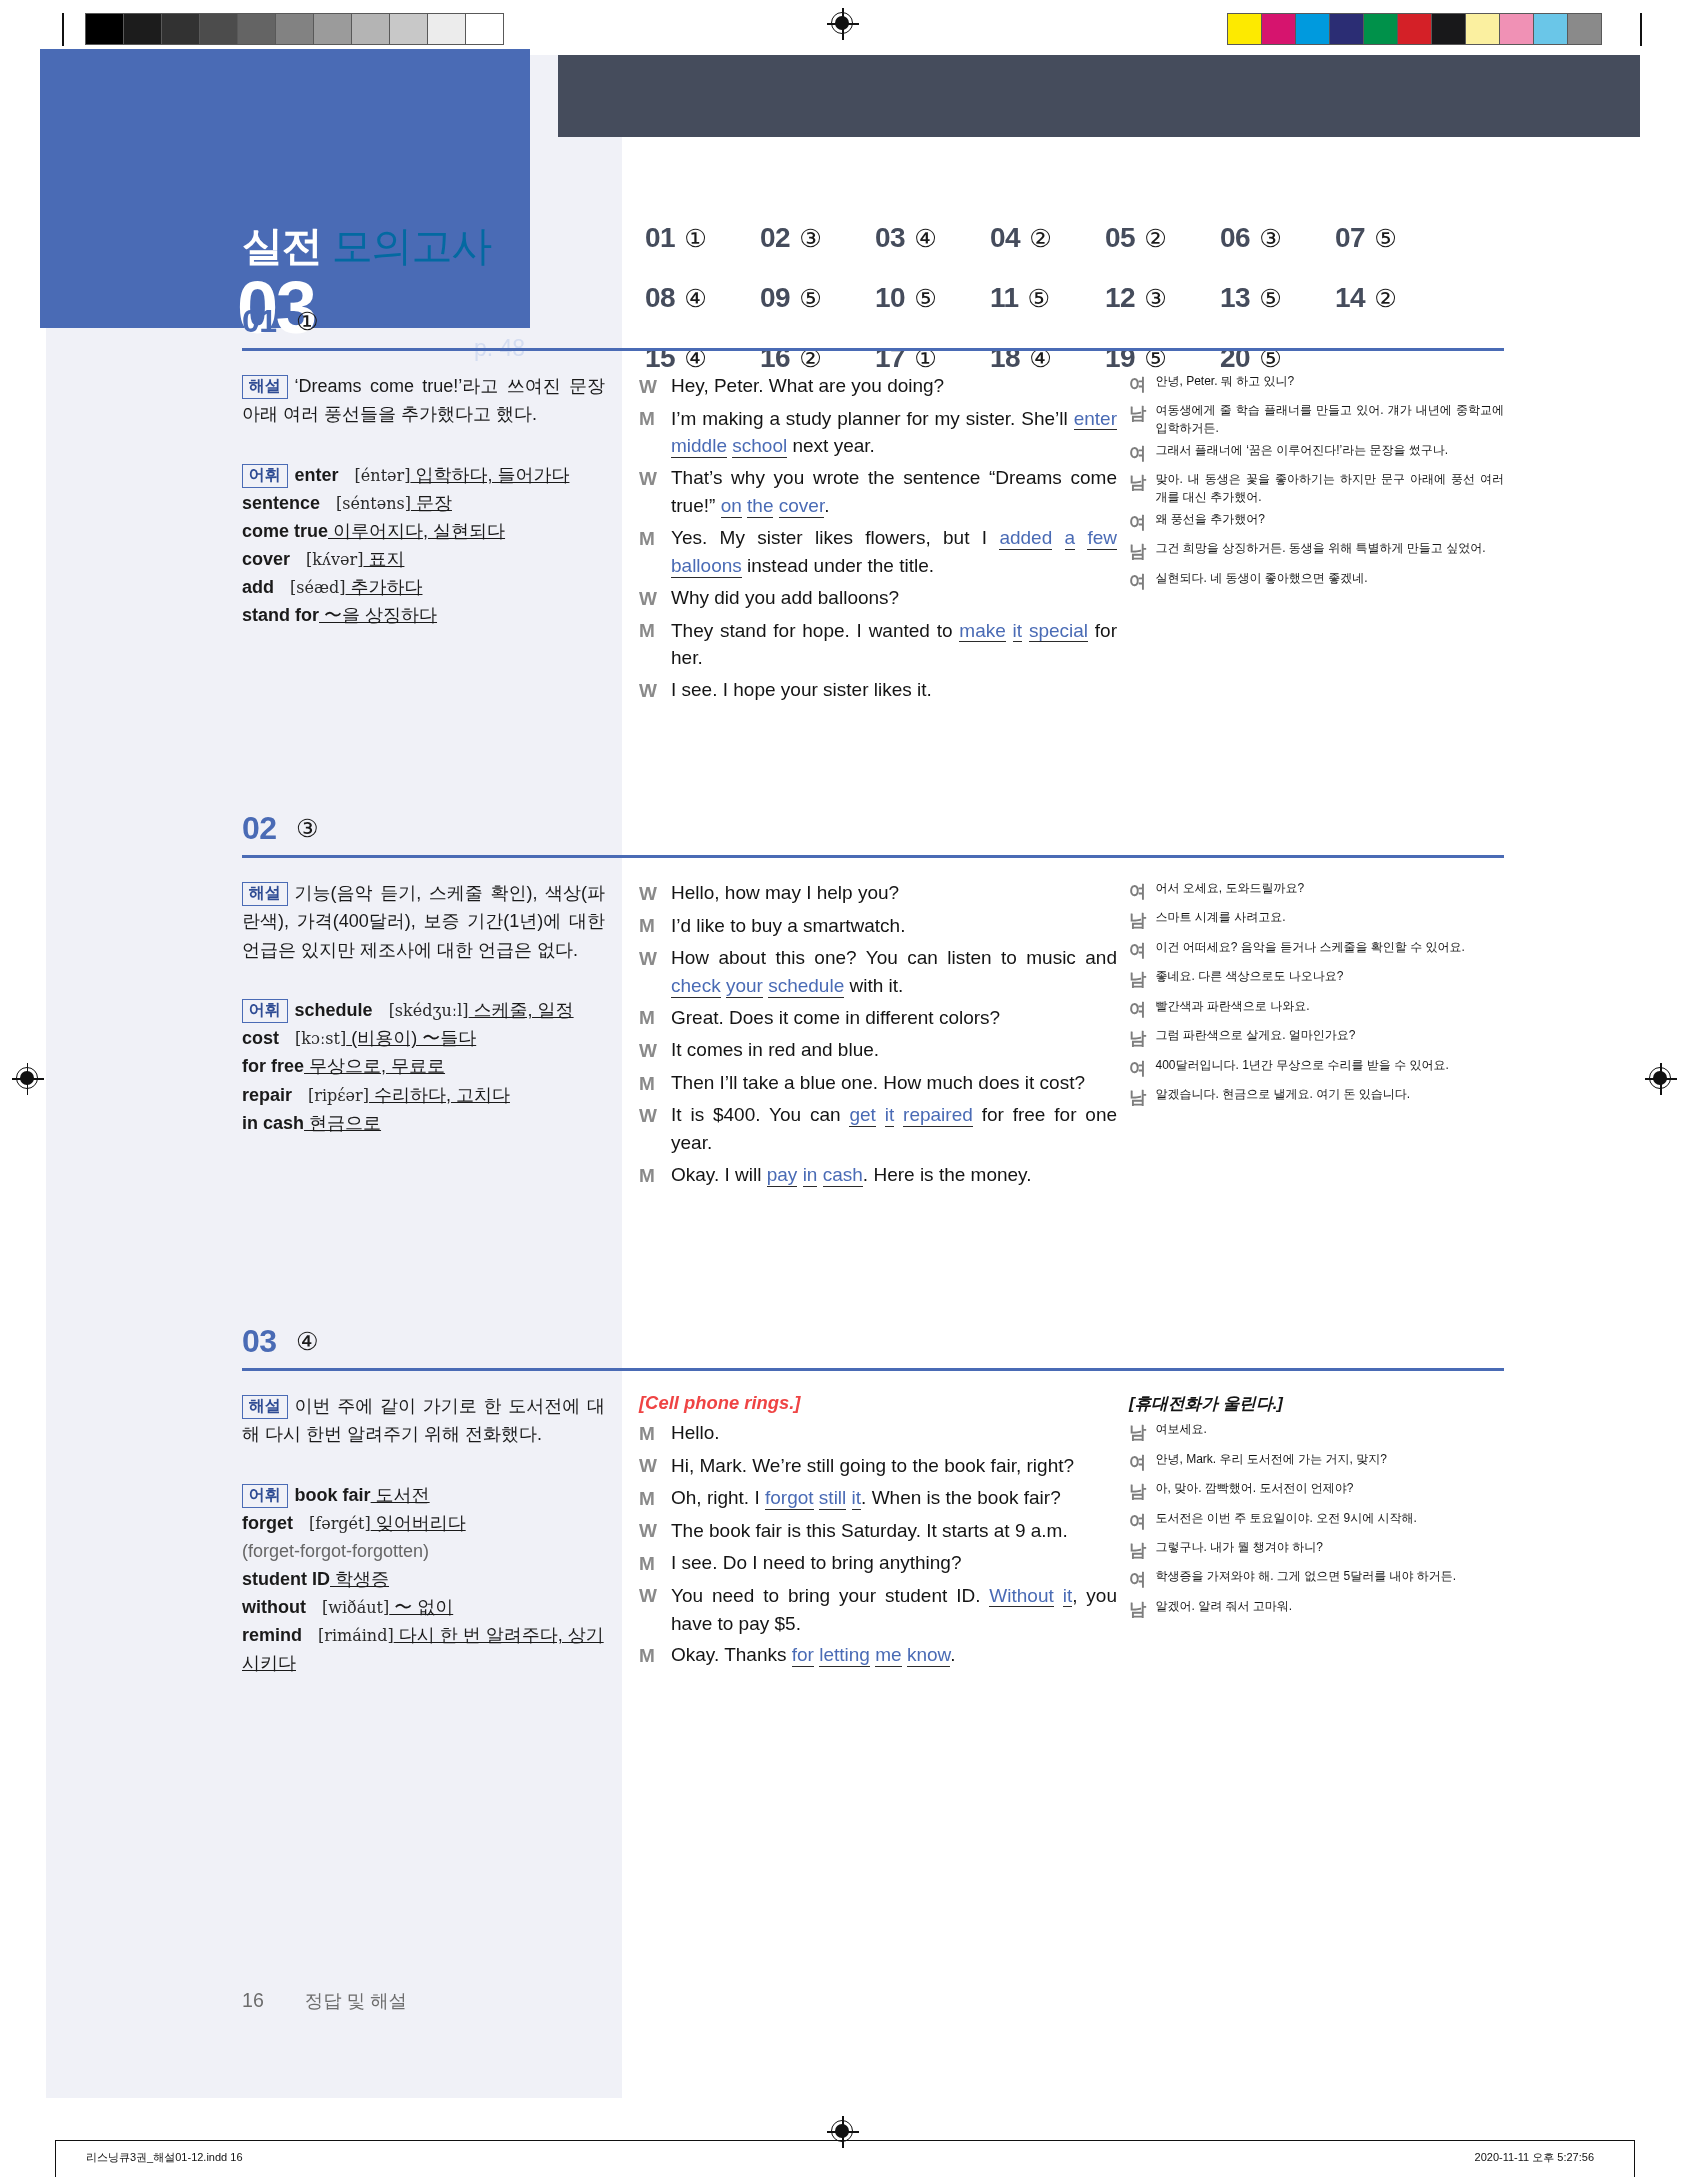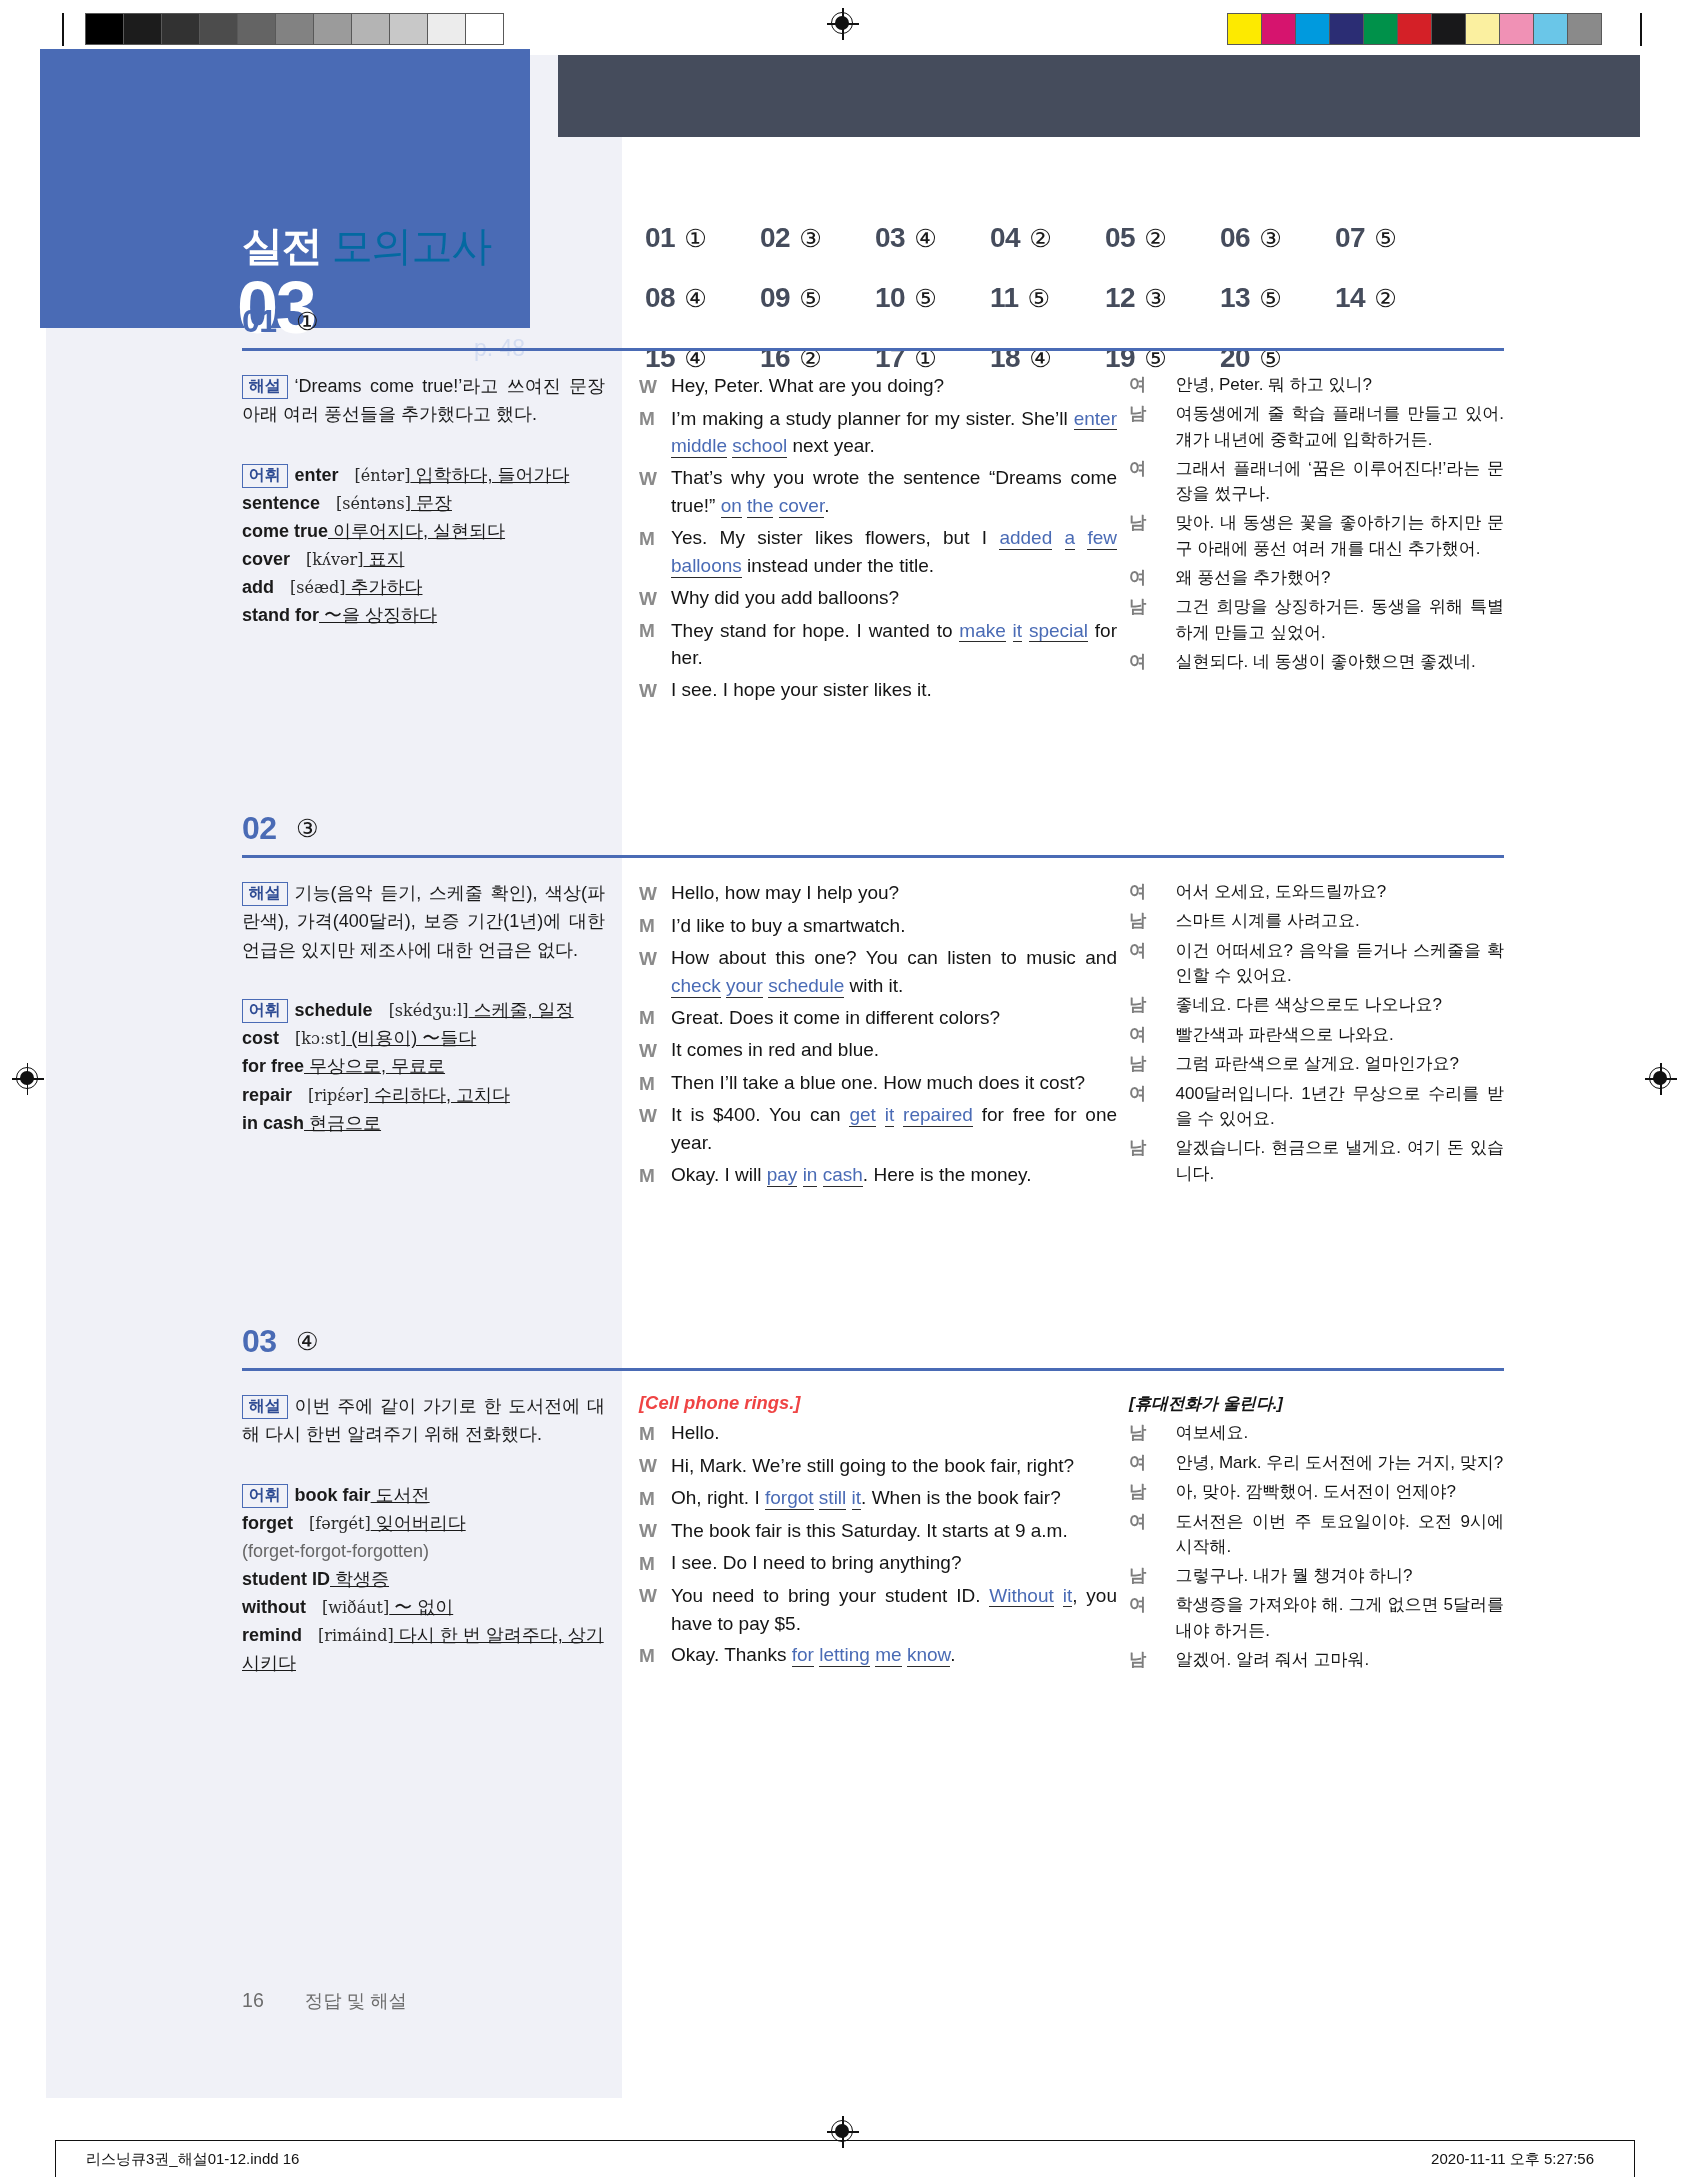--- a/index.html
+++ b/index.html
@@ -74,33 +74,33 @@
   .dlg-line{display:flex;margin-bottom:4px;}
   .spk{width:32px;flex:0 0 32px;font-size:19px;font-weight:800;color:#8a8a8a;line-height:1.47;padding-top:0.6px;}
   .utt{flex:1;font-size:19px;line-height:1.47;color:#141414;text-align:justify;text-justify:inter-word;}
   .utt.last{text-align:left;}
   .stage{font-size:18.4px;font-style:italic;font-weight:600;color:#ef4444;margin-bottom:5px;}
   .hl{color:#4a6bb5;border-bottom:1.4px solid #2b2b2b;padding-bottom:0.6px;}
 
   
   .kr-line{display:flex;margin-bottom:3.5px;}
   .kspk{width:26.5px;flex:0 0 26.5px;font-size:17.3px;font-weight:700;color:#7d7d7d;line-height:1.5;}
-  .kutt{flex:1;font-size:17px;line-height:1.5;color:#141414;text-align:justify;margin-left:20px;}
+  .kutt{flex:1;font-size:12px;line-height:1.5;color:#141414;text-align:justify;}
   .kstage{font-size:16.7px;font-style:italic;font-weight:600;color:#141414;margin-bottom:5.2px;}
 
   
   .pg-foot{position:absolute;left:196px;top:1933px;display:flex;align-items:baseline;gap:41px;color:#6d6d6d;}
   .pg-foot .pn{font-size:19.6px;}
   .pg-foot .pl{font-size:18.4px;}
 
   
   .printbar{position:absolute;left:0;top:2132px;width:1686px;height:51px;}
   .pb-line{position:absolute;left:55px;top:8px;width:1579px;height:1.2px;background:#111;}
   .pb-vl{position:absolute;width:1.2px;background:#111;top:8px;height:37px;}
-  .pb-text{position:absolute;top:18.4px;font-size:15px;color:#111;white-space:nowrap;}
+  .pb-text{position:absolute;top:18.4px;font-size:11px;color:#111;white-space:nowrap;}
   .pb-left{left:86px;}
   .pb-right{right:92px;}
 </style>
 </head>
 <body>
 
 <div class="calib-wrap">
   <div class="vrule" style="left:62px;top:12.7px;width:1.7px;height:33px;"></div>
   <div class="gray-strip" id="gray-strip">
       <div class="sw" style="background: rgb(0, 0, 0);"></div>

